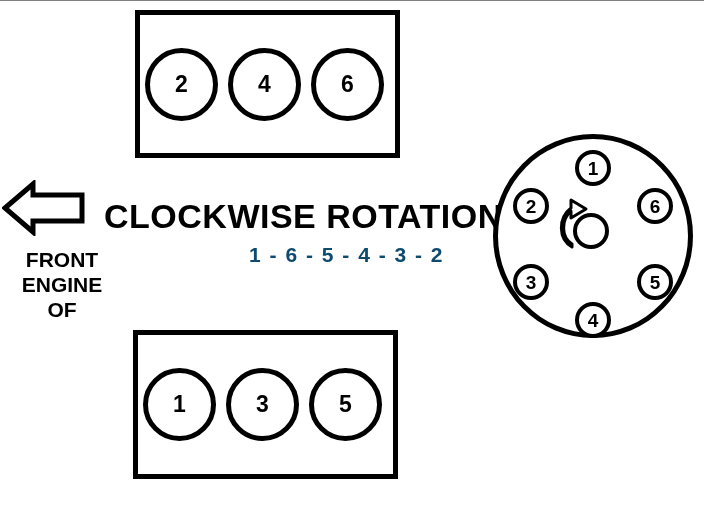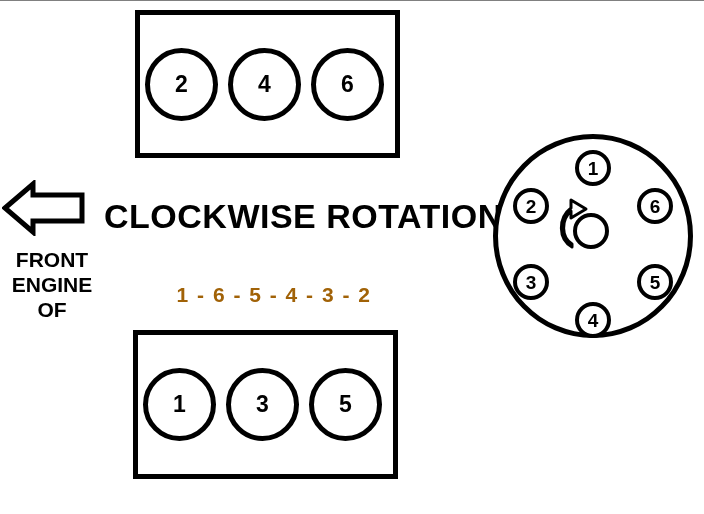--- a/index.html
+++ b/index.html
@@ -92,20 +92,21 @@
     position: absolute;
     left: 0px;
     top: 247px;
     width: 104px;
     text-align: center;
     font-size: 21px;
     font-weight: bold;
     color: #000000;
     line-height: 25px;
     letter-spacing: 0px;
+    padding-left: 10px;
   }
   #front-label .line { display: block; white-space: nowrap; }
 
   
   #rotation-caption {
     position: absolute;
     left: 104px;
     top: 197px;
     width: 340px;
     text-align: center;
@@ -113,27 +114,26 @@
     font-weight: bold;
     color: #000000;
     letter-spacing: 0.5px;
     white-space: nowrap;
   }
   #firing-order {
     position: absolute;
     left: 104px;
     top: 243px;
     width: 340px;
-    text-align: center;
+    text-align: right;
     font-size: 21px;
     font-weight: bold;
-    color: #a16207;
+    color: #0c4a6e;
     letter-spacing: 1.5px;
     white-space: nowrap;
-    margin-top: 40px;
   }
 
   
   #distributor {
     position: absolute;
     left: 493px;
     top: 134px;
     width: 200px;
     height: 204px;
   }

